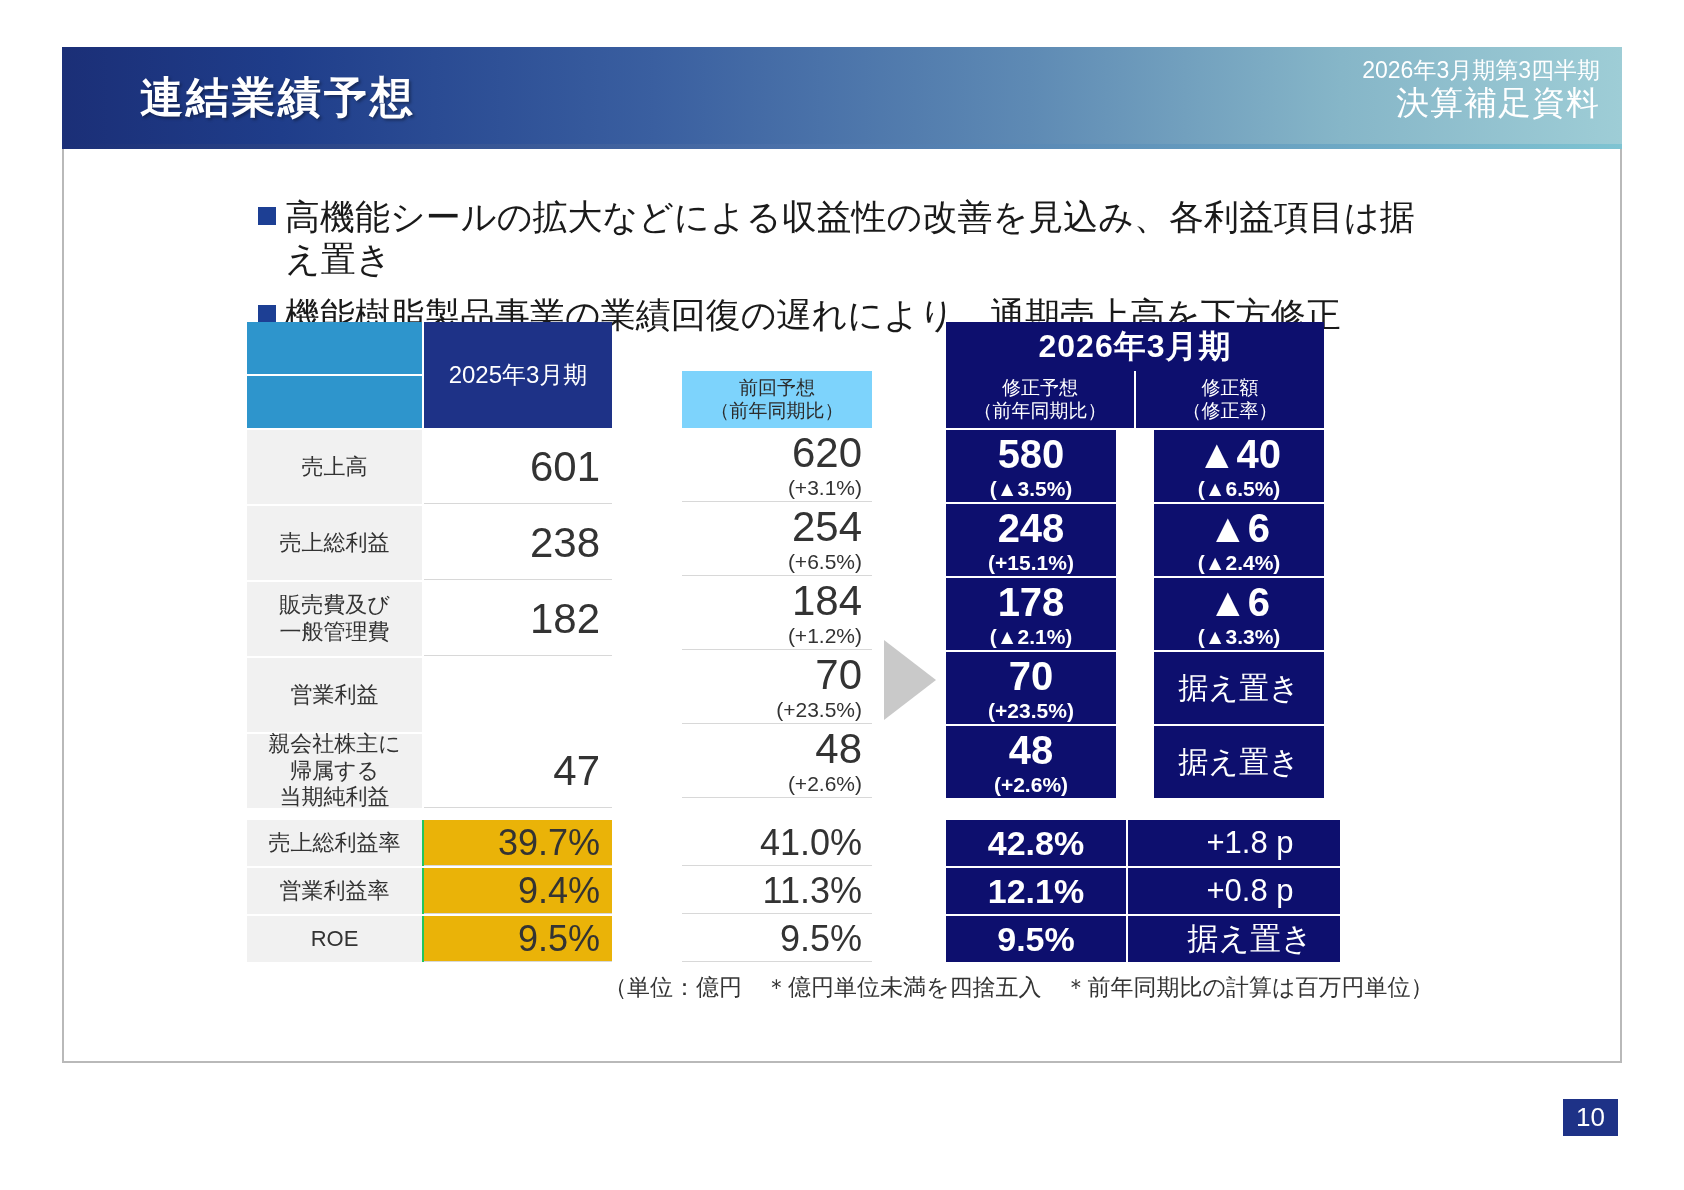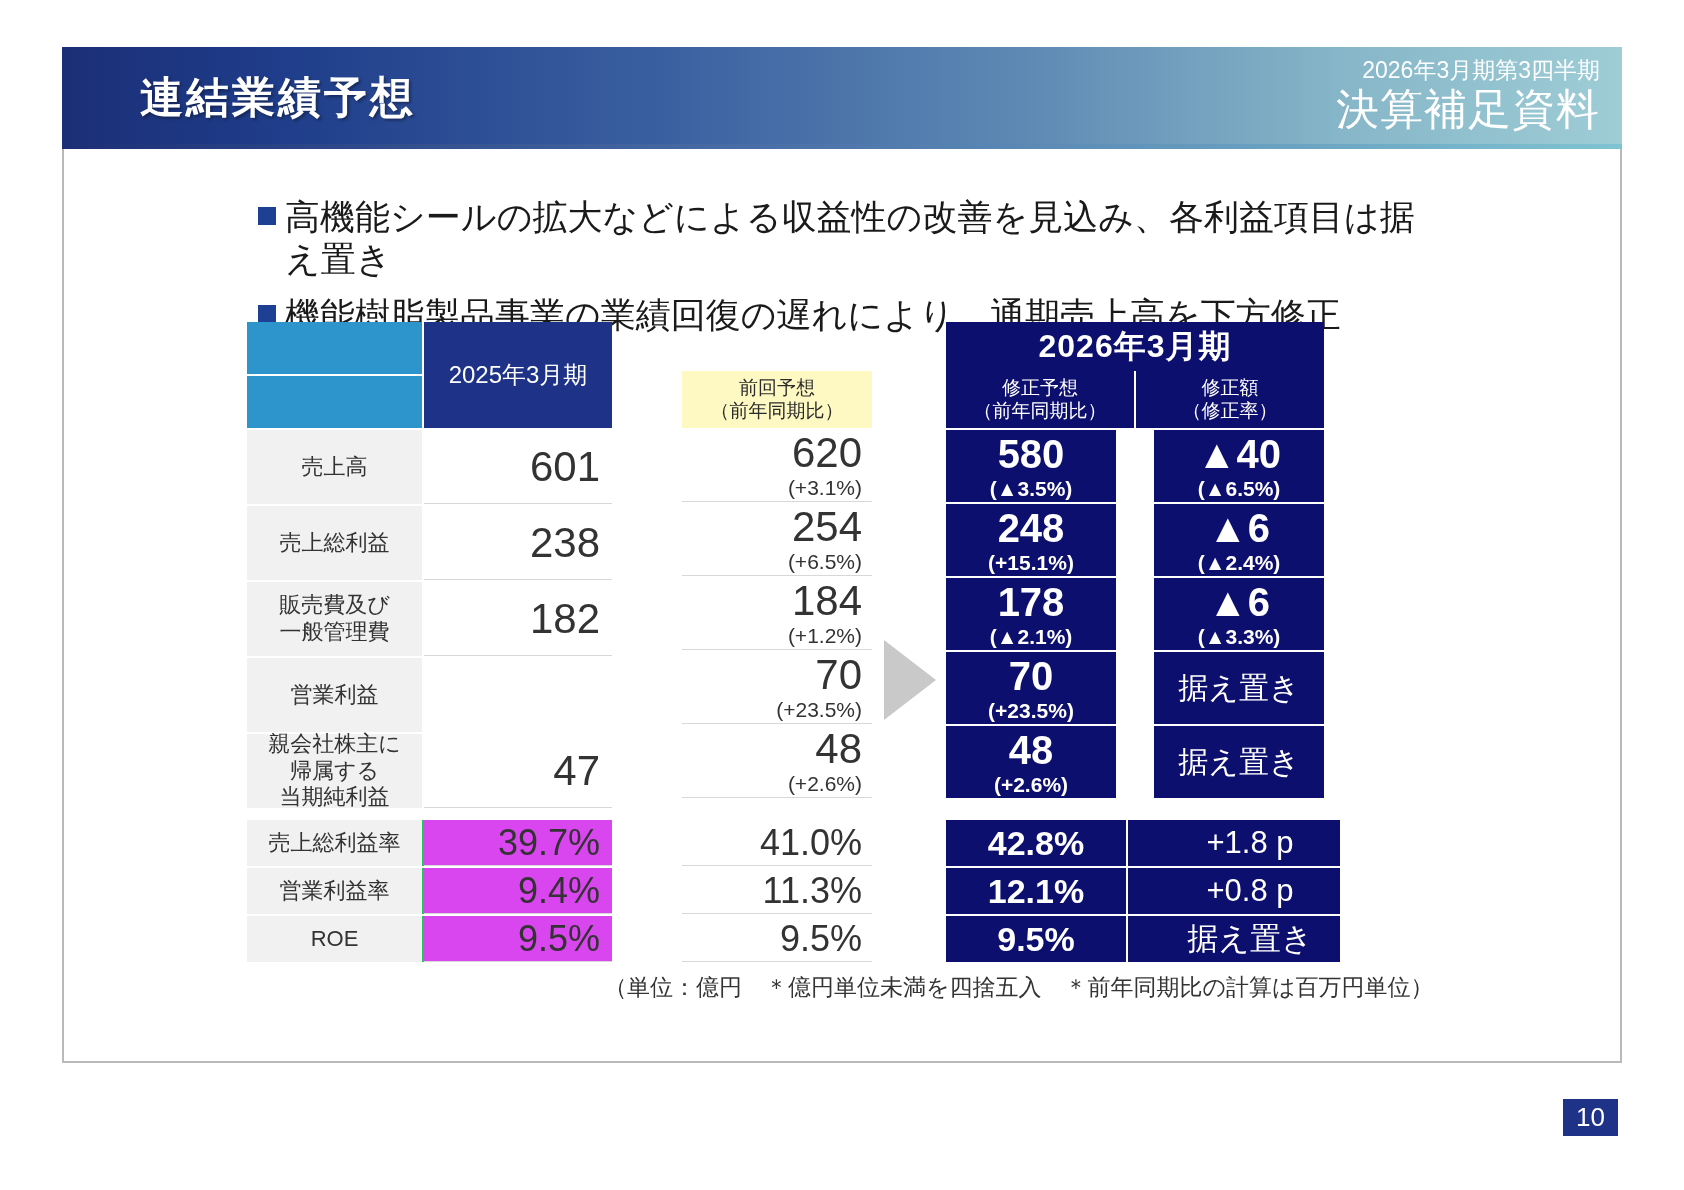--- a/index.html
+++ b/index.html
@@ -47,21 +47,21 @@
     text-shadow: 2px 2px 3px rgba(0,0,0,0.35);
   }
   .header-right {
     position: absolute;
     right: 22px; top: 10px;
     text-align: right;
     color: #ffffff;
     line-height: 1.18;
   }
   .header-right .line1 { font-size: 23px; }
-  .header-right .line2 { font-size: 43px; letter-spacing: 1px; }
+  .header-right .line2 { font-size: 33px; letter-spacing: 1px; }
 
   
   .bullets {
     position: absolute;
     left: 258px; top: 196px;
     width: 1180px;
   }
   .bullet {
     display: flex;
     align-items: flex-start;
@@ -145,21 +145,21 @@
     color: #333333;
     font-weight: 300;
   }
   .h-main { height: 74px; }
   .h-tall { height: 74px; }
 
   
   .mt-spacer { height: 49px; }
   .mt-sub {
     height: 57px;
-    background: #fef9c3;
+    background: #7dd3fc;
     color: #2b2b2b;
     font-size: 19px;
     display: flex; flex-direction: column;
     align-items: center; justify-content: center;
     line-height: 1.2;
   }
   .mt-cell {
     border-top: 2px solid #ffffff;
     border-bottom: 1px solid #d8d8d8;
     background: #ffffff;
@@ -238,21 +238,21 @@
   .rlabel {
     width: 177px;
     background: #f1f1f1;
     color: #333333;
     font-size: 22px;
     display: flex; align-items: center; justify-content: center;
     border-right: 2px solid #22c55e;
   }
   .rval {
     flex: 1;
-    background: #d946ef;
+    background: #eab308;
     border-bottom: 1px solid #d8d8d8;
     display: flex; align-items: center; justify-content: flex-end;
     padding-right: 12px;
     font-size: 36px; color: #333333; font-weight: 300;
   }
   .rmid {
     height: 48px;
     border-top: 2px solid #ffffff;
     border-bottom: 1px solid #d8d8d8;
     background: #ffffff;

